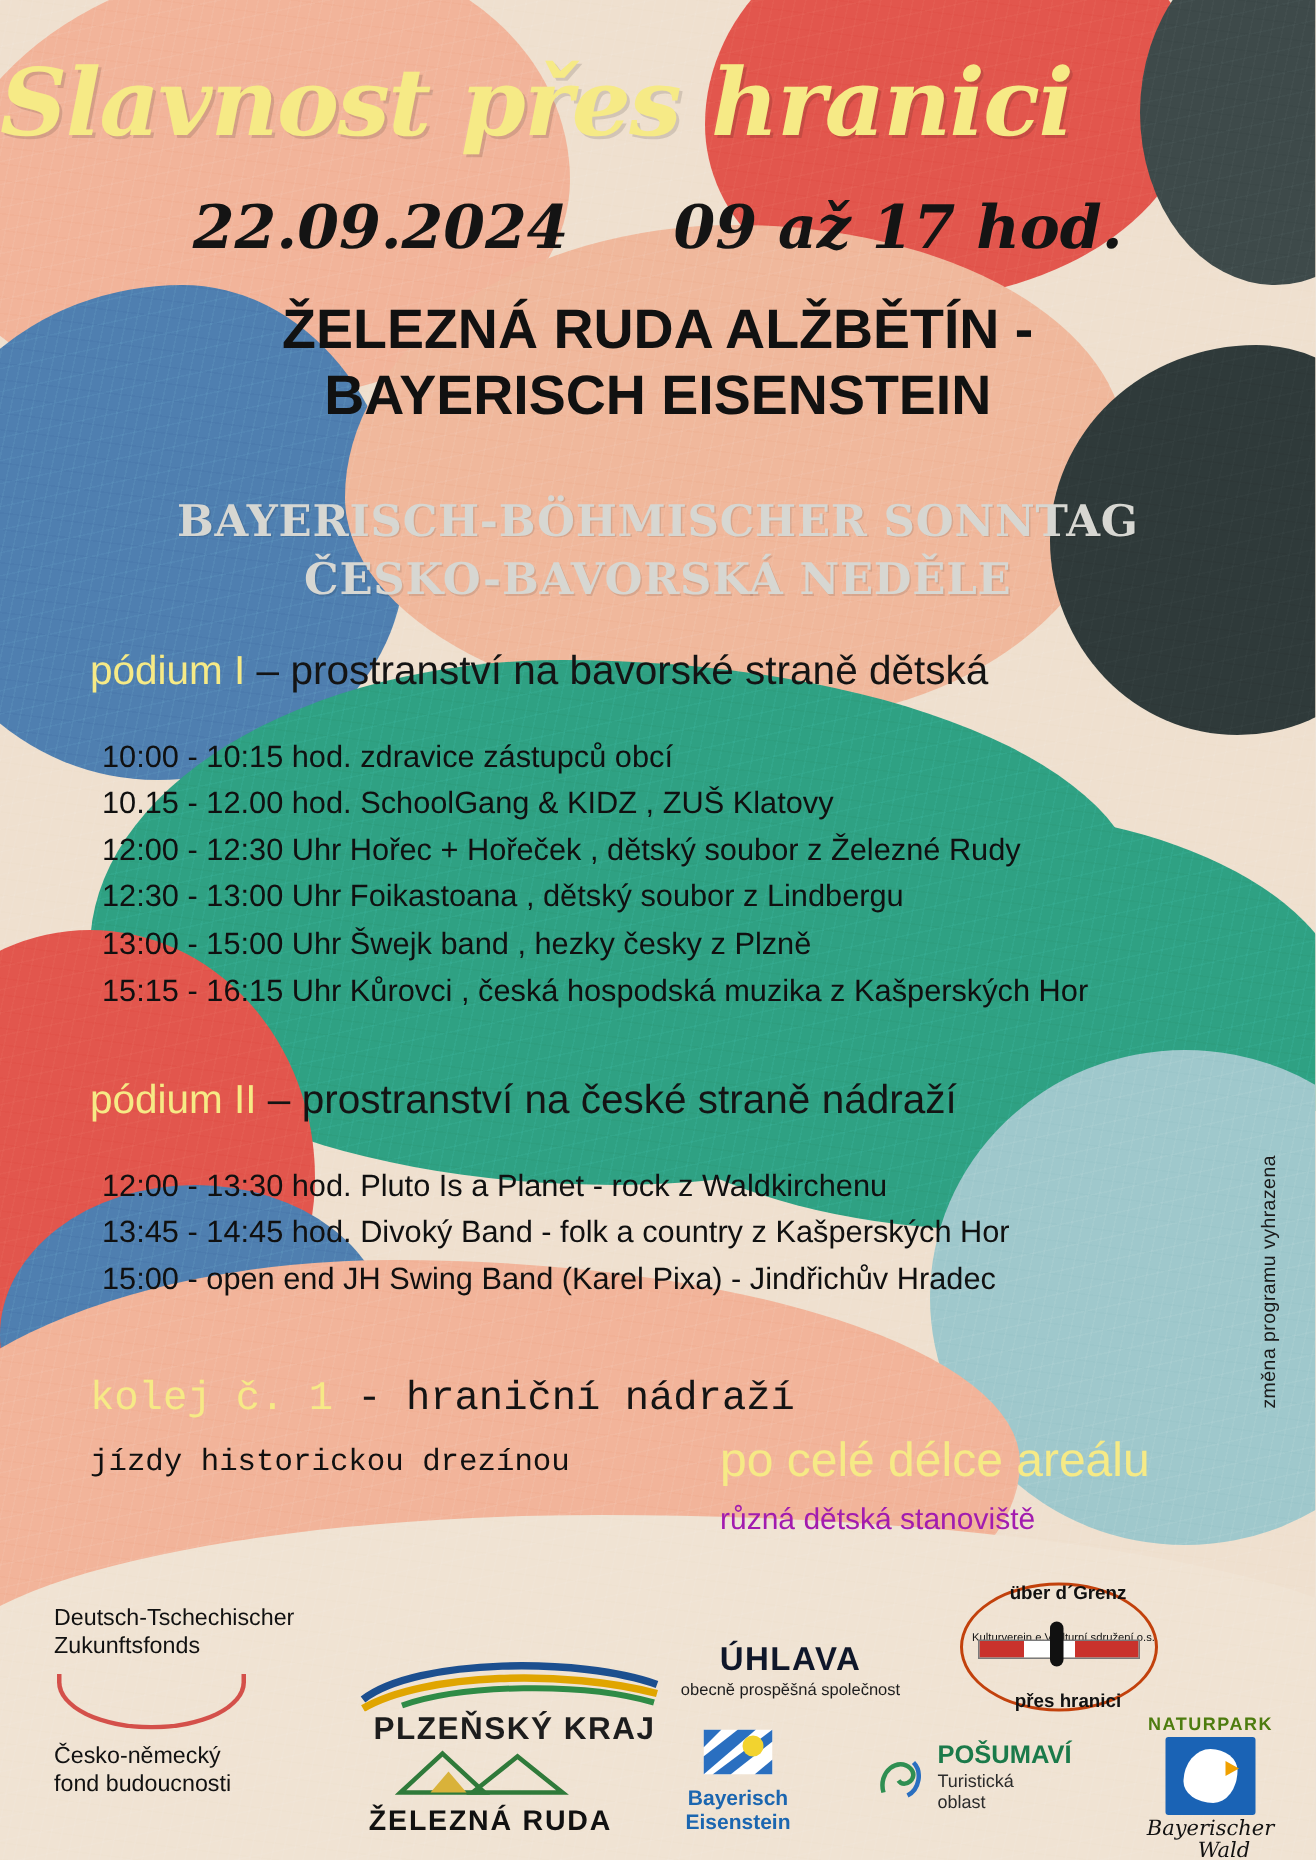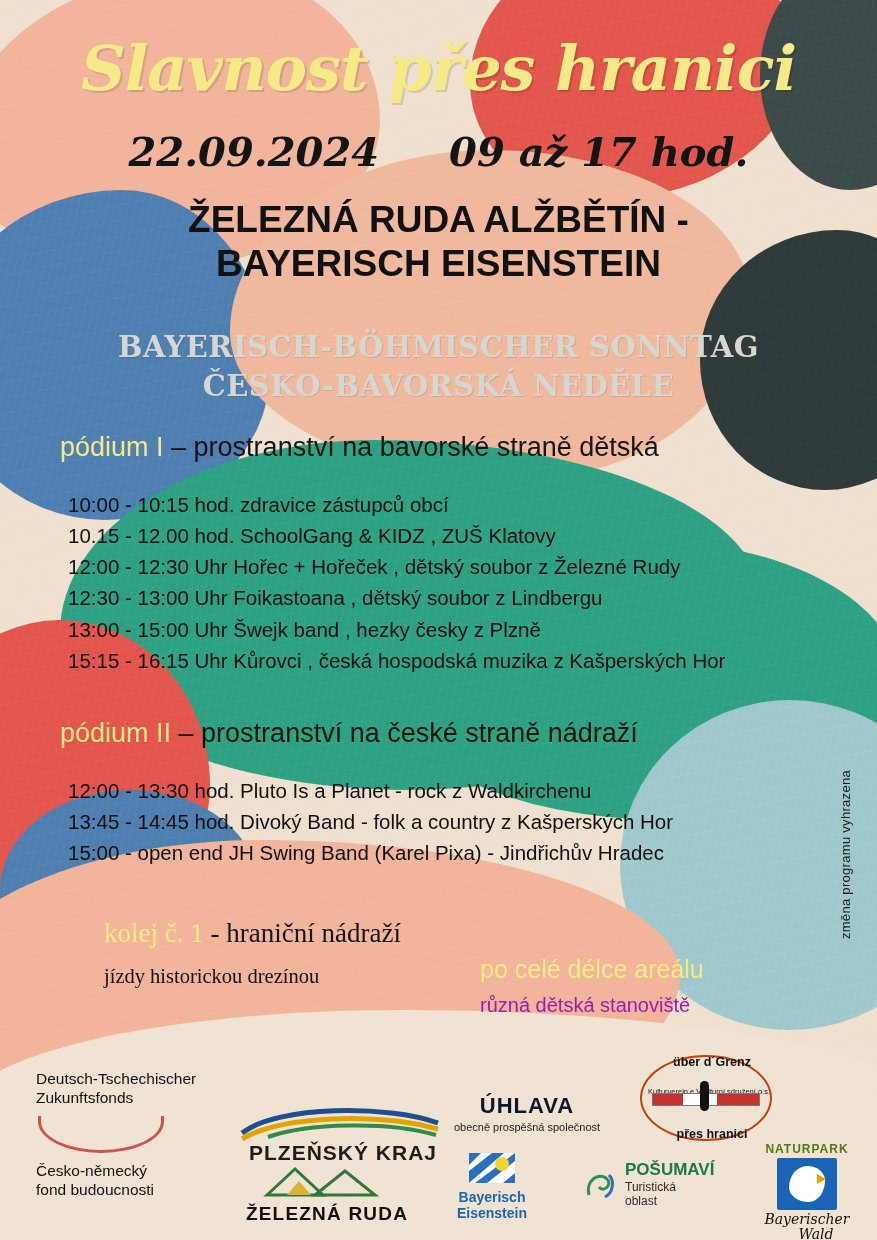--- a/index.html
+++ b/index.html
@@ -109,21 +109,20 @@
     position: relative;
     z-index: 3;
     width: 877px;
     height: 1240px;
   }
   .title {
     position: absolute;
     top: 32px;
     left: 0;
     width: 877px;
-    text-align: center;
     font-family: "DejaVu Serif", serif;
     font-weight: bold;
     font-style: italic;
     font-size: 62px;
     letter-spacing: -1px;
     color: #f6ea86;
     text-shadow: 2px 2px 0 rgba(0,0,0,0.12);
   }
   .datetime {
     position: absolute;
@@ -186,32 +185,32 @@
     line-height: 1.52;
     color: #101010;
   }
   .stage-items div { white-space: nowrap; }
 
   #stage1 { top: 432px; left: 60px; }
   #stage1 .stage-items { margin-left: 8px; }
   #stage2 { top: 718px; left: 60px; }
   #stage2 .stage-items { margin-left: 8px; }
 
-  #track { position: absolute; top: 918px; left: 60px; font-family: Liberation Serif, serif; margin-left: 44px; }
+  #track { position: absolute; top: 918px; left: 60px; font-family: Liberation Mono, monospace; }
   #track .stage-head { font-size: 27px; }
   #track .sub { margin-top: 16px; font-size: 20.5px; color: #101010; }
 
   #area {
     position: absolute;
     top: 955px;
     left: 480px;
     font-family: "Liberation Sans", sans-serif;
   }
   #area .area-title {
-    font-size: 25px;
+    font-size: 32px;
     color: #f6ea86;
   }
   #area .area-sub {
     margin-top: 10px;
     font-size: 20px;
     color: #a21caf;
   }
 
   .vertical-note {
     position: absolute;

